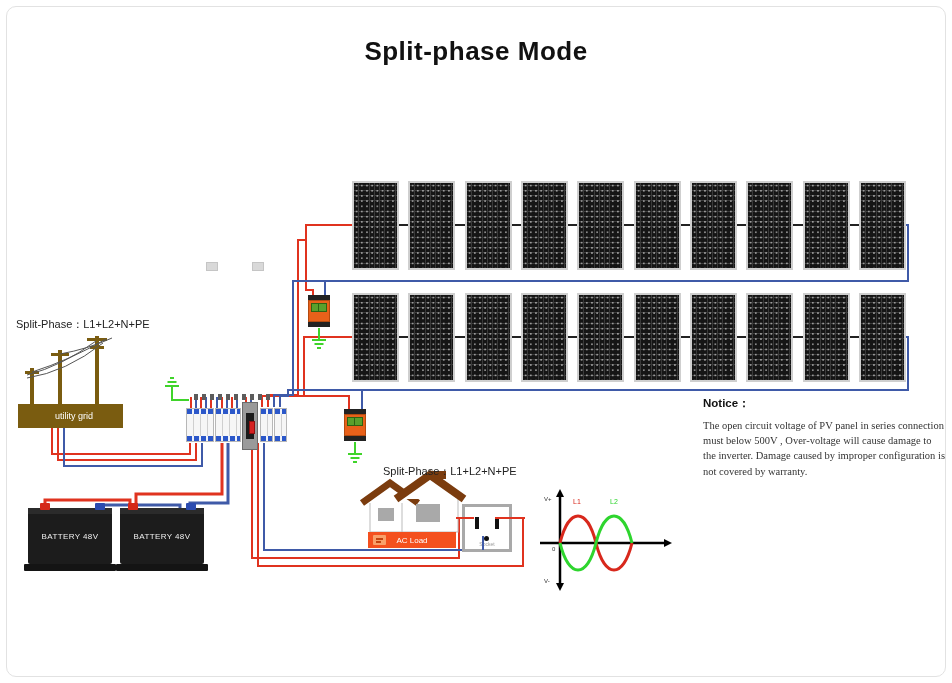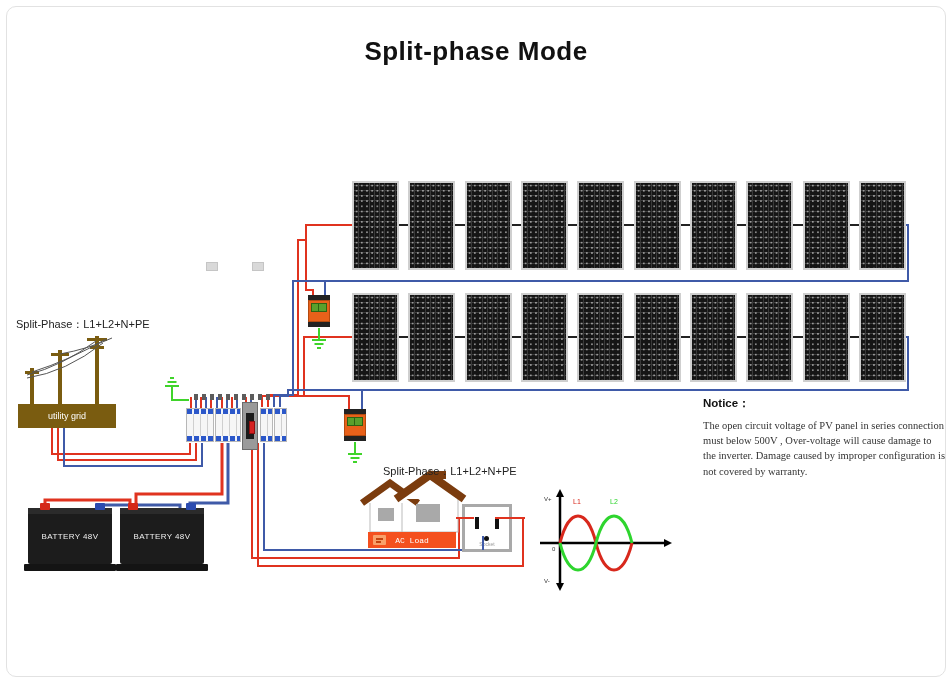--- a/index.html
+++ b/index.html
@@ -34,28 +34,28 @@
   .mainbrk{position:absolute;left:242px;top:402px;width:16px;height:48px;background:#9a9a9a;border:1px solid #6b6b6b;box-sizing:border-box;z-index:3;}
   .mainbrk .slot{position:absolute;left:3px;top:10px;width:8px;height:26px;background:#1b1b1b;}
   .mainbrk .handle{position:absolute;left:6px;top:18px;width:4px;height:11px;background:#d42020;border:1px solid #8d0f0f;}
   
   .spd{position:absolute;width:22px;height:32px;z-index:3;}
   .spd .cap{position:absolute;left:0;right:0;height:5px;background:#222;}
   .spd .cap.t{top:0;} .spd .cap.b{bottom:0;}
   .spd .body{position:absolute;left:0;right:0;top:5px;bottom:5px;background:#e8611a;border:1px solid #b34a10;box-sizing:border-box;}
   .spd .w{position:absolute;top:8px;width:7px;height:7px;background:#5aa02c;border:1px solid #2e6312;}
   
-  .gridbase{position:absolute;left:18px;top:404px;width:98px;height:24px;background:#7a5c10;z-index:2;display:flex;align-items:center;justify-content:center;color:#fff;font-size:9px;}
+  .gridbase{position:absolute;left:18px;top:404px;width:98px;height:24px;background:#7a5c10;z-index:2;display:flex;align-items:center;justify-content:center;color:#fff;font-size:9px;padding-left:7px;}
   
   .battery{position:absolute;width:84px;height:56px;background:#1c1c1c;border-radius:2px;z-index:2;display:flex;align-items:center;justify-content:center;color:#efefef;font-size:8px;letter-spacing:.4px;}
   .battery:after{content:"";position:absolute;left:-4px;right:-4px;bottom:-7px;height:7px;background:#141414;border-radius:1px;}
   .battery:before{content:"";position:absolute;left:0;right:0;top:0;height:6px;background:#2b2b2b;}
   .btcap{position:absolute;width:10px;height:7px;z-index:3;border-radius:1px;}
   
-  .acbar{position:absolute;left:368px;top:532px;width:88px;height:16px;background:#f4501e;z-index:3;display:flex;align-items:center;justify-content:center;color:#fff;font-size:8px;font-family:Liberation Mono, monospace;}
+  .acbar{position:absolute;left:368px;top:532px;width:88px;height:16px;background:#f4501e;z-index:3;display:flex;align-items:center;justify-content:center;color:#fff;font-size:8px;}
   .acicon{position:absolute;left:5px;top:3px;width:13px;height:10px;background:#f9a06a;border-radius:1px;}
   .acicon:before{content:"";position:absolute;left:3px;top:3px;width:7px;height:2px;background:#c4430f;}
   .acicon:after{content:"";position:absolute;left:3px;top:6px;width:5px;height:1.5px;background:#c4430f;}
   .socket{position:absolute;left:462px;top:504px;width:50px;height:48px;background:#fff;border:3px solid #a9a9a9;box-sizing:border-box;z-index:3;}
   .socket .slot{position:absolute;top:10px;width:4px;height:12px;background:#111;}
   .socket .dot{position:absolute;left:19px;top:29px;width:5px;height:5px;border-radius:50%;background:#111;}
   .socket .lbl{position:absolute;left:0;right:0;bottom:2px;text-align:center;font-size:5px;color:#999;}
   .phase-label{position:absolute;font-size:11px;color:#222;z-index:4;}
   .notice{position:absolute;left:703px;top:396px;width:242px;z-index:4;}
   .notice h3{margin:0 0 7px 0;font-size:11.5px;color:#111;}

